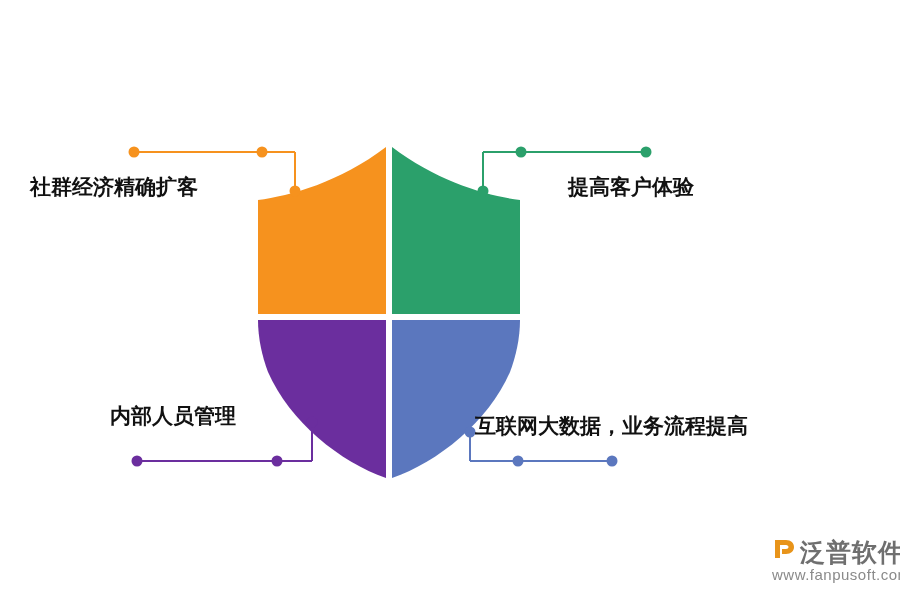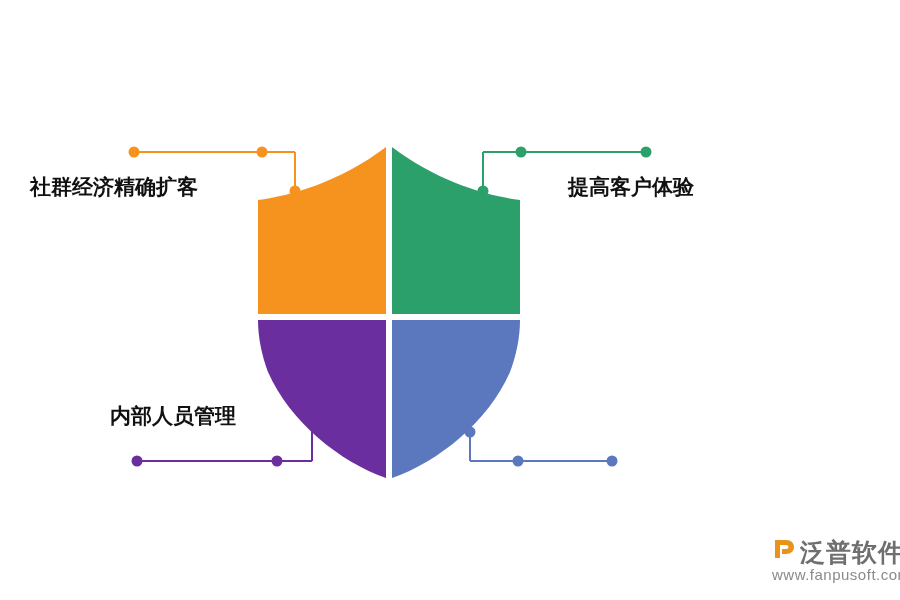--- a/index.html
+++ b/index.html
@@ -140,20 +140,21 @@
       <circle cx="470" cy="432" r="5.5" fill="#5B77BE"></circle>
     </g>
   </svg>
 
   <div class="label" id="label-topleft">社群经济精确扩客</div>
 
   <div class="label" id="label-topright">提高客户体验</div>
 
   <div class="label" id="label-bottomleft">内部人员管理</div>
 
+  <div class="label" id="label-bottomright">互联网大数据，业务流程提高</div>
 
   <div id="watermark">
     <svg id="wm-mark" viewBox="0 0 24 24">
       <path d="M 3 3 L 14 3 C 19 3, 22 6, 22 10 C 22 14, 19 17, 14 17 L 10 17 L 10 12 L 14 12 C 15.5 12, 16.5 11, 16.5 10 C 16.5 9, 15.5 8, 14 8 L 8 8 L 8 21 L 3 21 Z" fill="#E8941A"></path>
     </svg>
     <div id="wm-brand">泛普软件</div>
     <div id="wm-url">www.fanpusoft.com</div>
   </div>
 
 </div>

